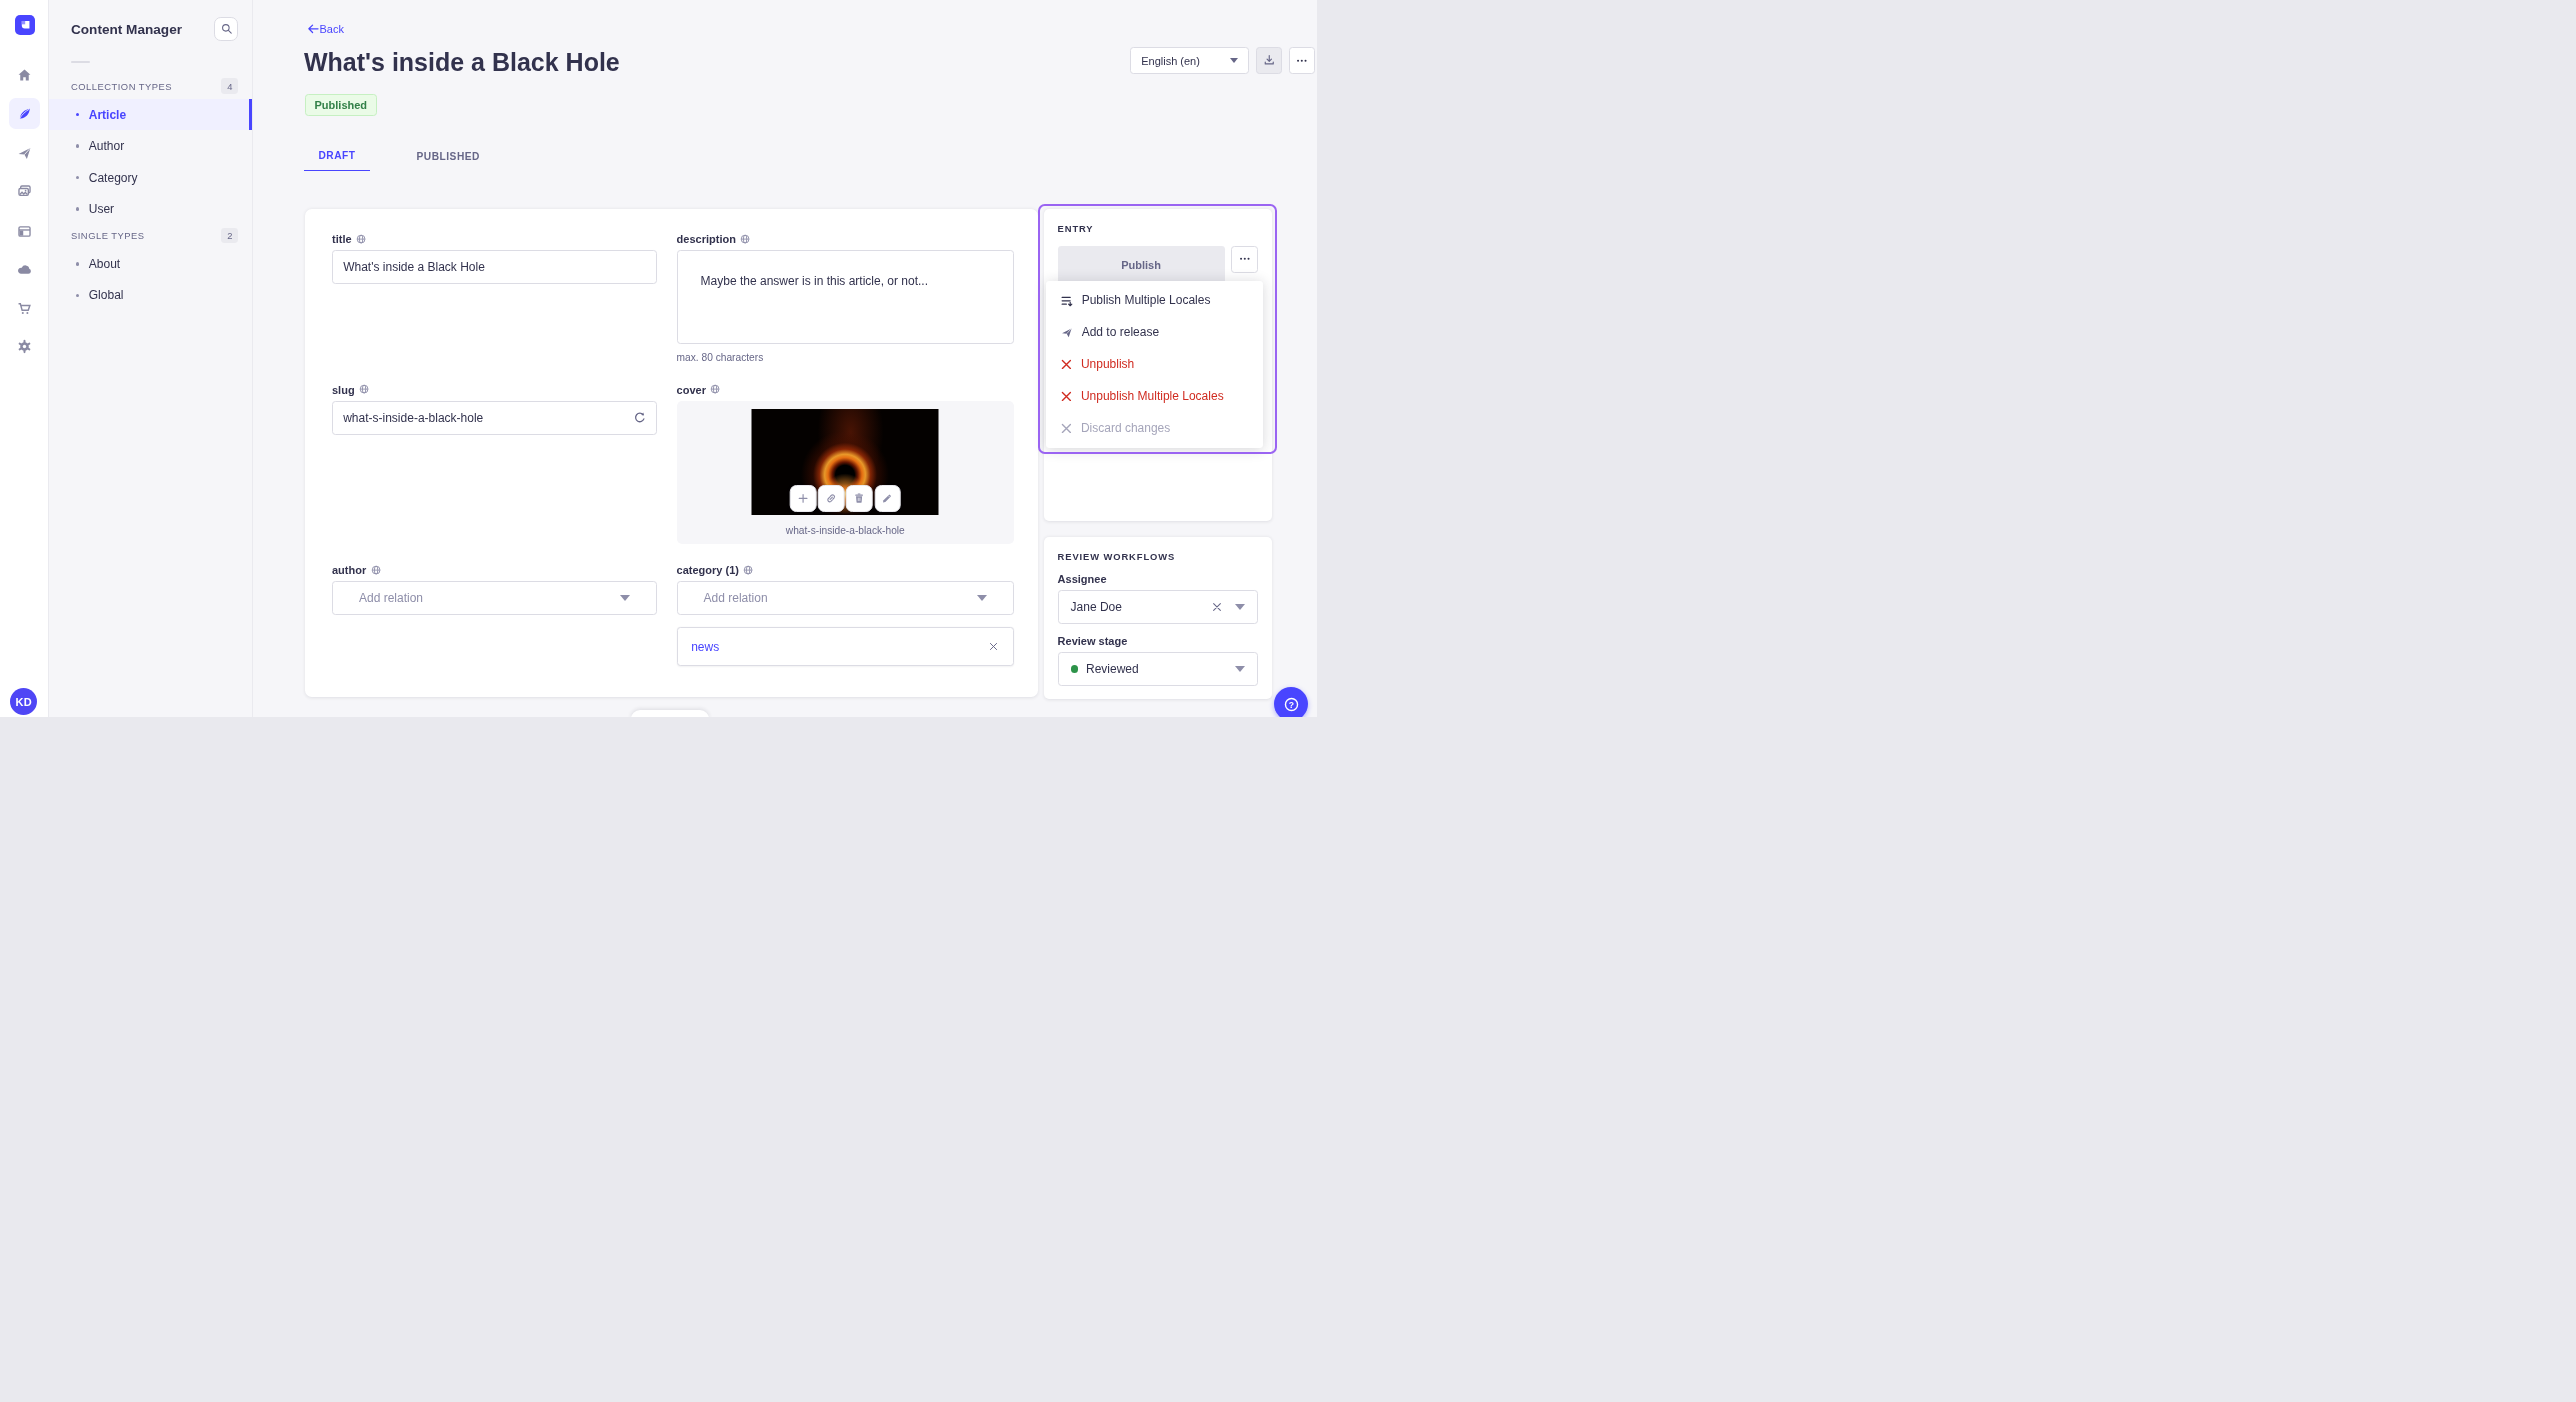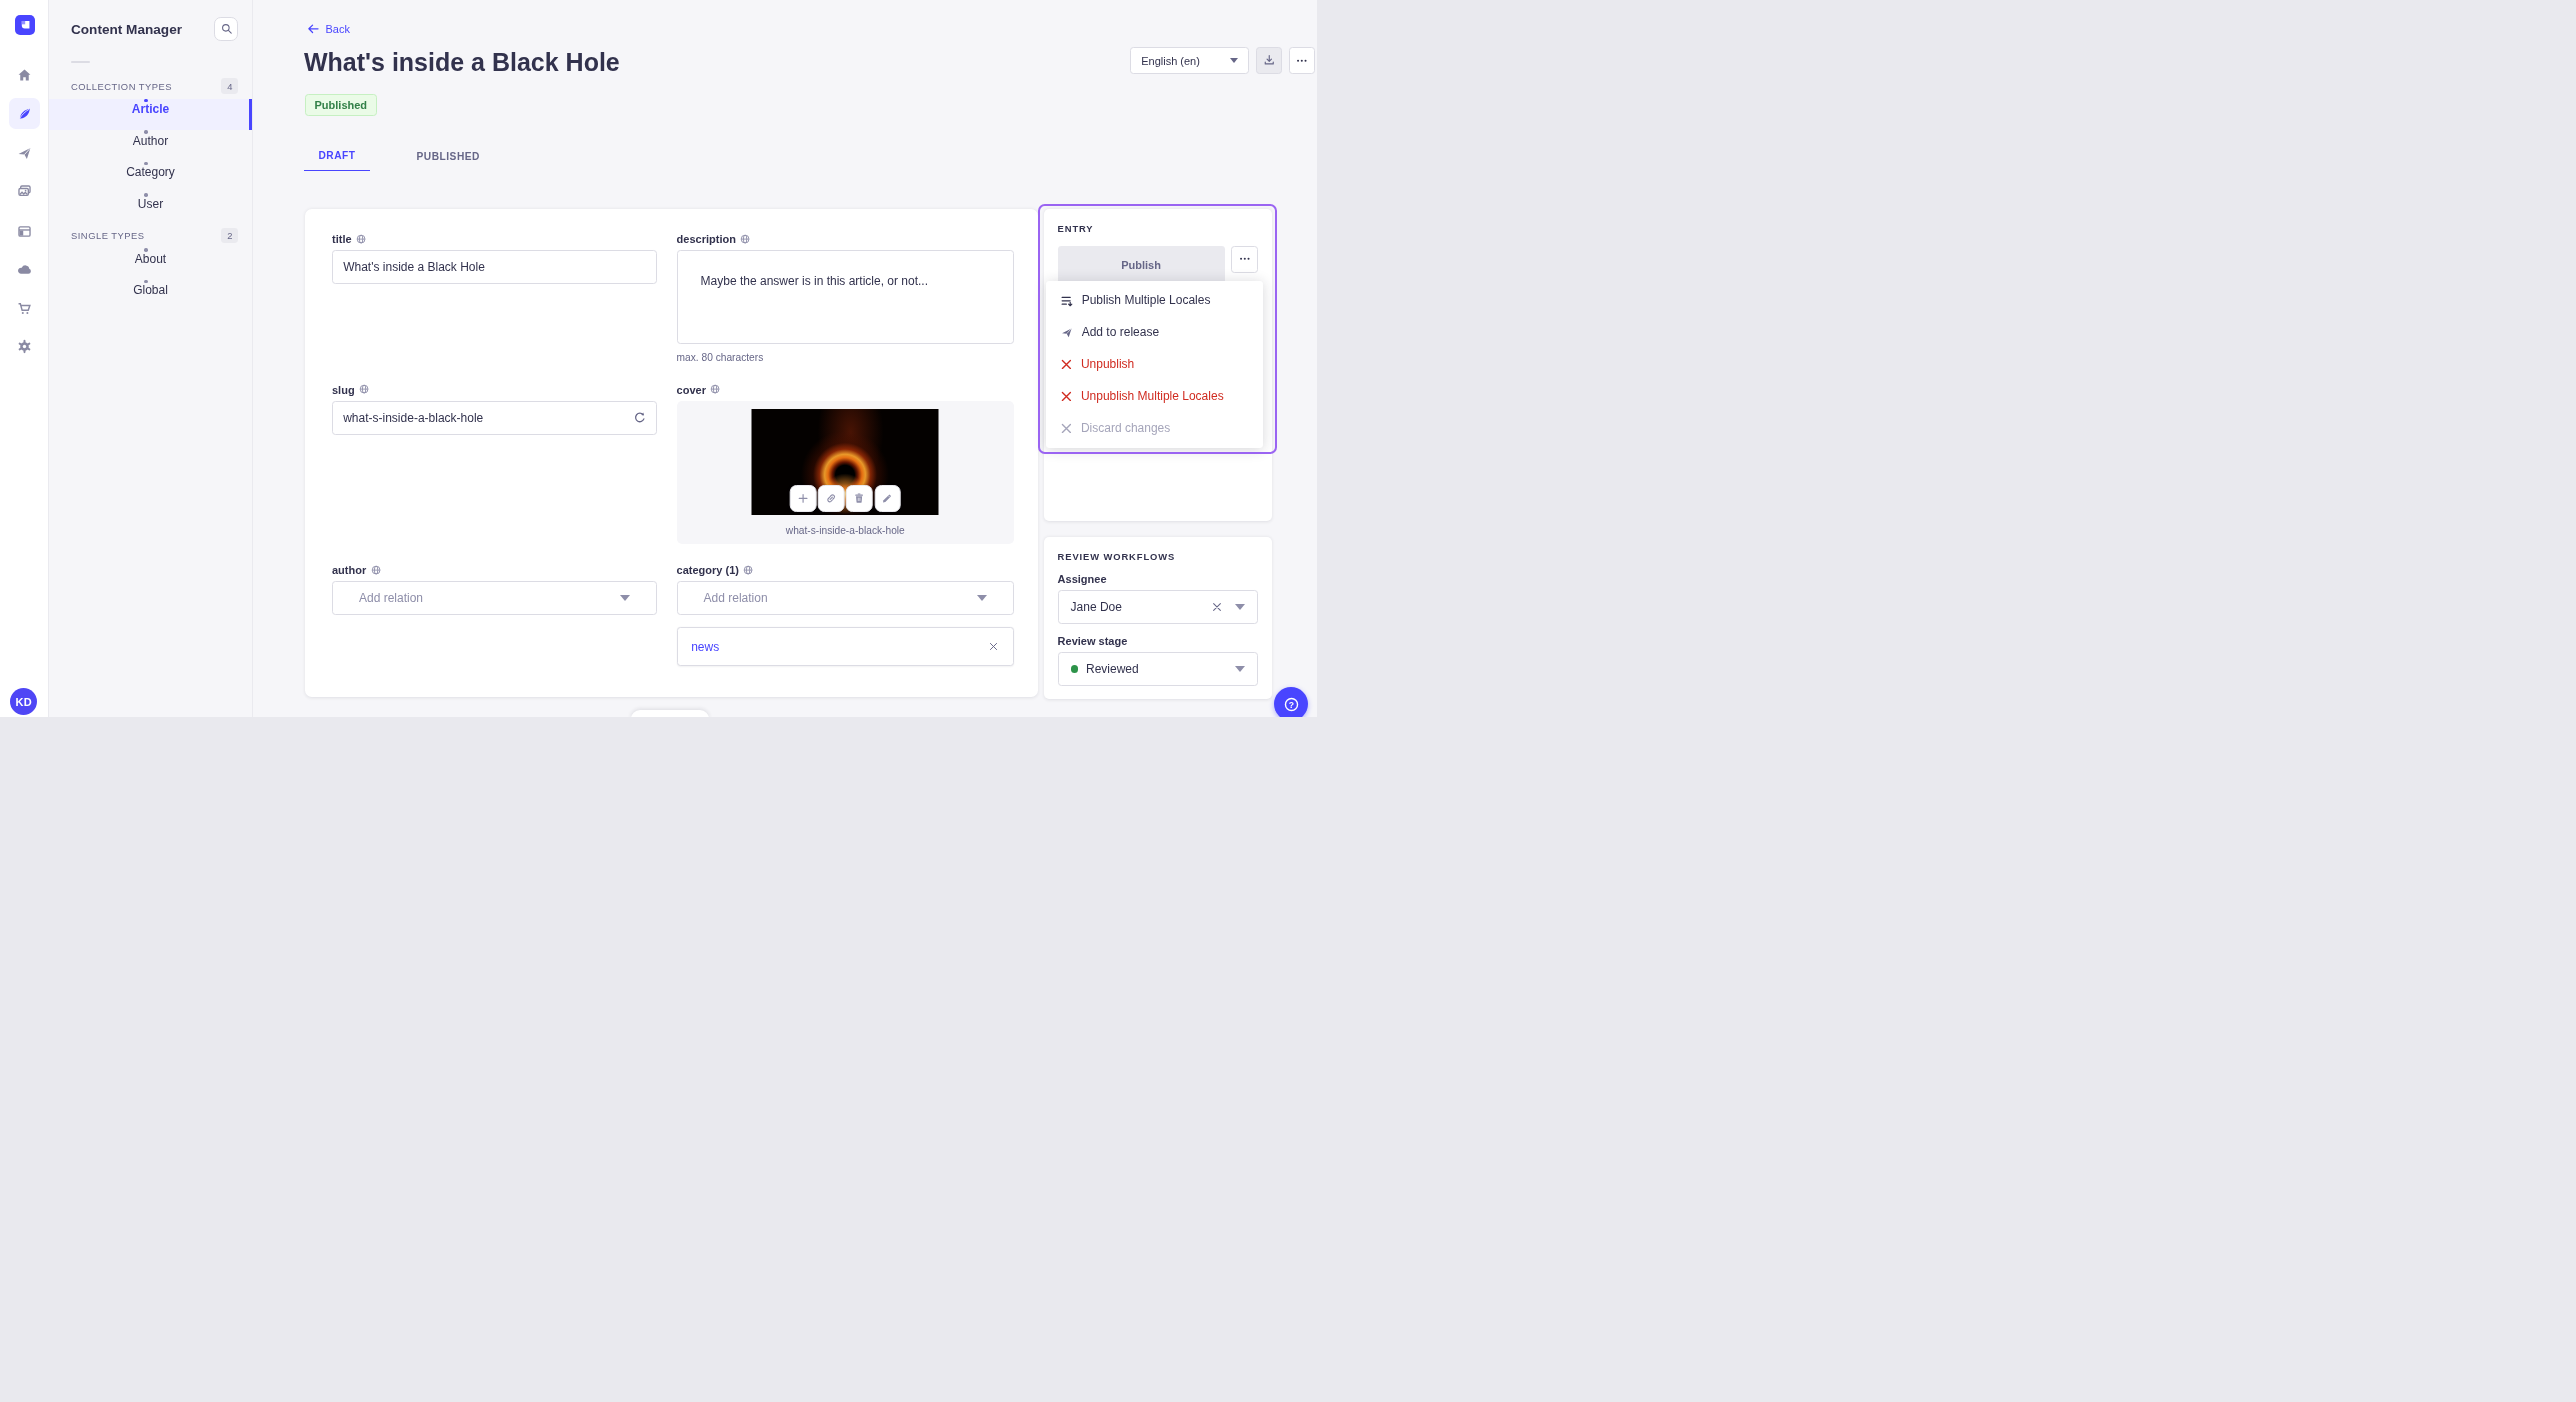--- a/index.html
+++ b/index.html
@@ -18,31 +18,31 @@
   
   .subnav { position:absolute; left:49px; top:0; width:204px; height:717px; background:#f6f6f9; border-right:0.9px solid #eaeaef; z-index:4; }
   .subnav-head { display:flex; align-items:center; justify-content:space-between; padding:17px 13.6px 0 22px; }
   .subnav-title { font-size:13.6px; font-weight:bold; color:#32324d; }
   .search-btn { width:24px; height:24px; background:#fff; border:0.9px solid #dcdce4; border-radius:6.8px; display:flex; align-items:center; justify-content:center; cursor:pointer; }
   .subnav-divider { width:19px; height:1.7px; background:#dcdce4; margin:20.4px 0 15.3px 22px; border-radius:0.9px; }
   .section-head { display:flex; align-items:center; justify-content:space-between; padding:0 13.6px 0 22px; margin-bottom:5.1px; }
   .section-label { font-size:9.4px; font-weight:normal; color:#666687; letter-spacing:0.5px; }
   .count-badge { min-width:17px; height:15.3px; padding:0 4.3px; background:#eaeaef; border-radius:3.4px; color:#666687; font-size:9.4px; display:flex; align-items:center; justify-content:center; }
   .subnav ul { list-style:none; }
-  .nav-item { position:relative; height:31.5px; display:flex; align-items:center; cursor:pointer;flex-direction:column; }
+  .nav-item { position:relative; height:31.5px; display:flex; align-items:center; padding-left:27px; cursor:pointer; }
   .nav-item .bullet { width:3.4px; height:3.4px; border-radius:50%; background:#8e8ea9; margin-right:9.4px; }
   .nav-item .nav-label { font-size:12px; color:#32324d; }
   .nav-item.active { background:#f0f0ff; }
   .nav-item.active::after { content:""; position:absolute; right:0; top:0; bottom:0; width:2.6px; background:#4945ff; }
   .nav-item.active .bullet { background:#4945ff; }
   .nav-item.active .nav-label { color:#4945ff; font-weight:bold; }
   .sec2 { margin-top:3px;align-items:center; }
 
   
-  .back-link { position:absolute; left:305px; top:22px; display:flex; align-items:center; gap:6px; font-size:11px; color:#4945ff; text-decoration:none; cursor:pointer; z-index:2; }
+  .back-link { position:absolute; left:305px; top:22px; display:flex; align-items:center; gap:0; font-size:11px; color:#4945ff; text-decoration:none; cursor:pointer; z-index:2; }
   .head-actions { position:absolute; left:1099px; top:47px; display:flex; gap:6.8px; z-index:2;margin-left:31px; }
   .locale-select { width:119px; height:27px; background:#fff; border:0.9px solid #dcdce4; border-radius:3.4px; display:flex; align-items:center; justify-content:space-between; padding:0 10.2px; font-size:11px; color:#32324d; cursor:pointer; }
   .caret { width:0; height:0; border-left:4.3px solid transparent; border-right:4.3px solid transparent; border-top:5.1px solid #666687; }
   .icon-btn { width:26.4px; height:27px; border-radius:3.4px; display:flex; align-items:center; justify-content:center; cursor:pointer; }
   .dl-btn { background:#eaeaef; border:0.9px solid #dcdce4; }
   .more-btn { background:#fff; border:0.9px solid #dcdce4; }
   .page-title { position:absolute; left:304px; top:48px; font-size:25px; font-weight:bold; color:#32324d; z-index:2; }
   .status-badge { position:absolute; left:305px; top:94px; height:22px; padding:0 8.5px; background:#eafbe7; border:0.9px solid #c6f0c2; border-radius:3.4px; color:#328048; font-size:11px; font-weight:600; display:flex; align-items:center; z-index:2; }
   .tabs { position:absolute; left:304px; top:141px; display:flex; z-index:2;gap:32px; }
   .tab { height:30px; padding:0 14.5px; display:flex; align-items:center; font-size:10.2px; font-weight:bold; letter-spacing:0.5px; color:#666687; background:none; border:none; cursor:pointer; }

